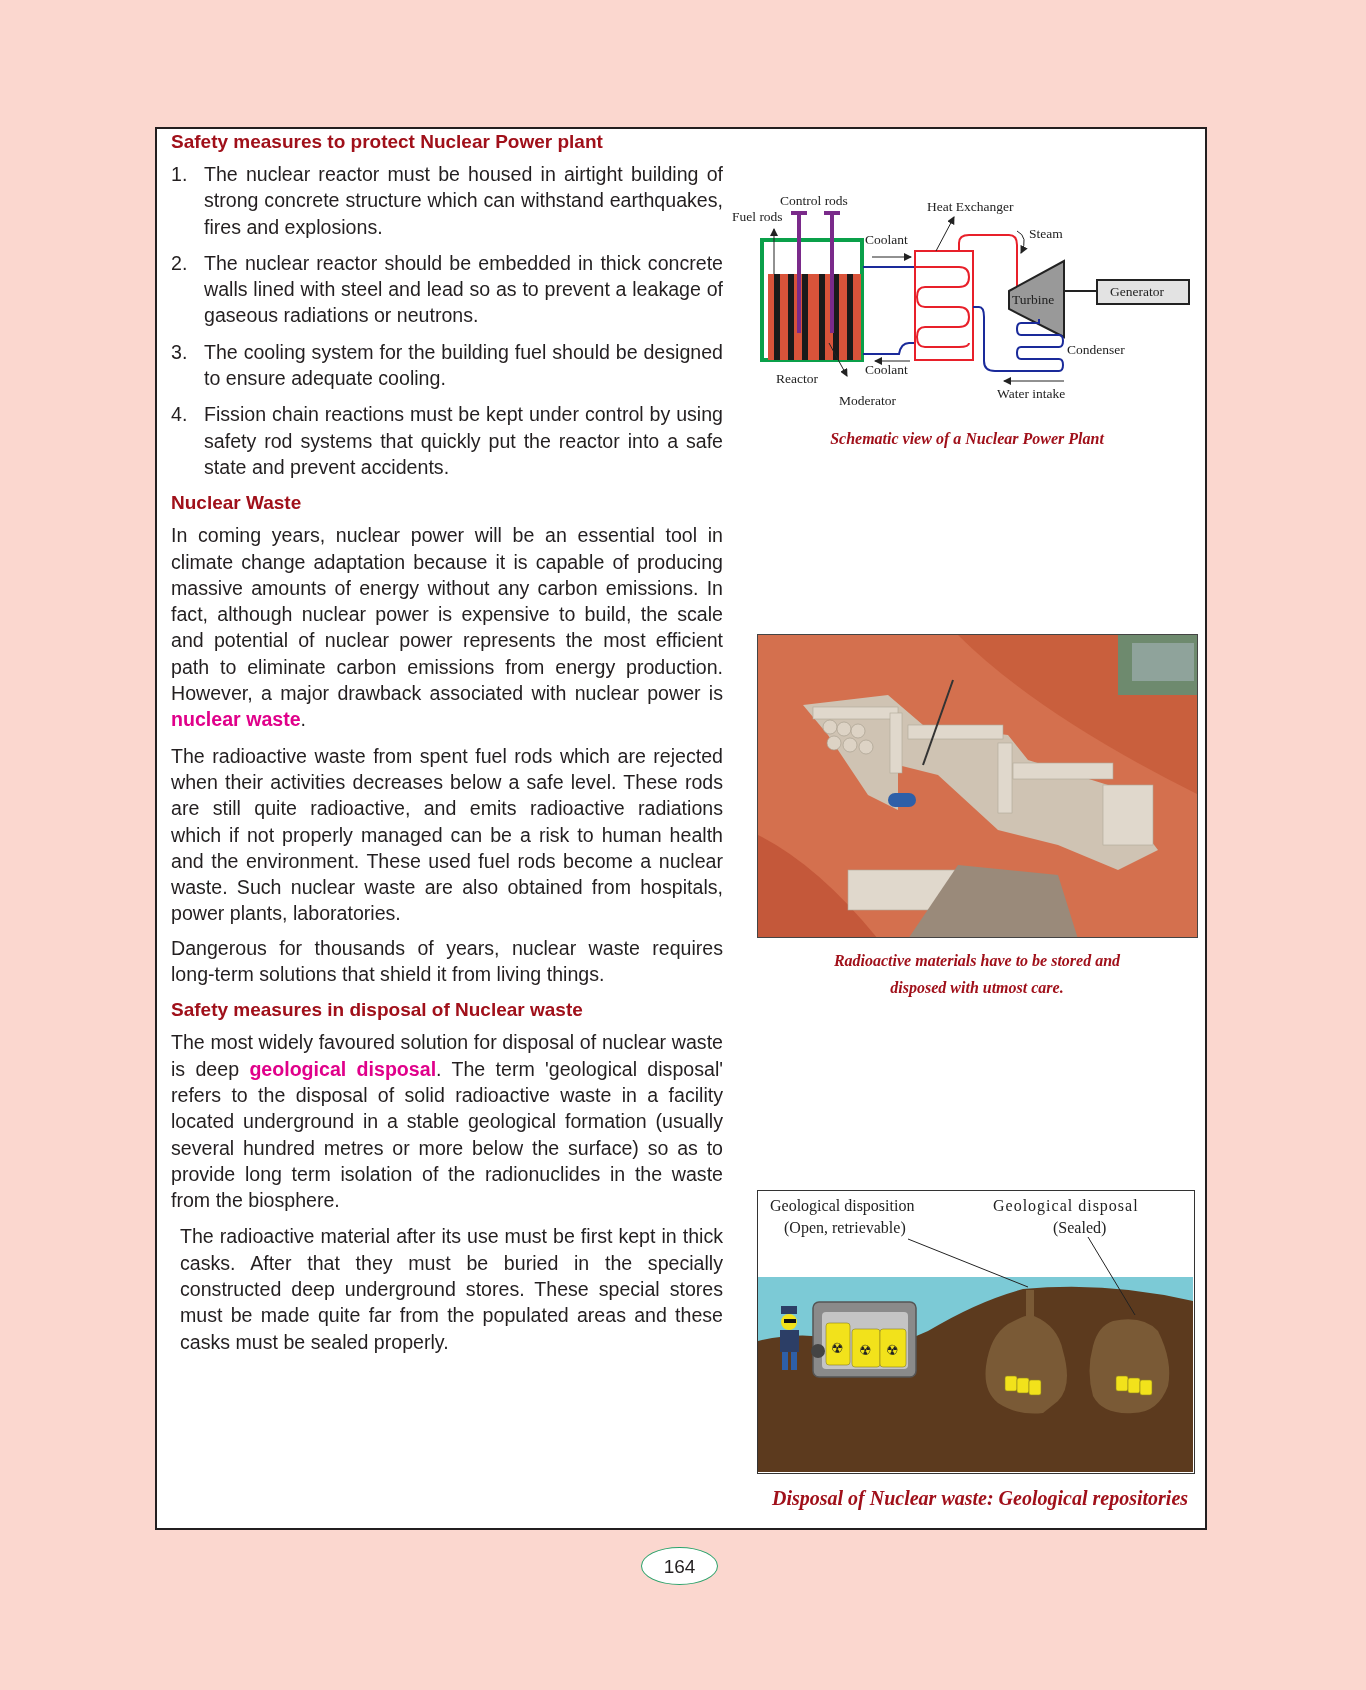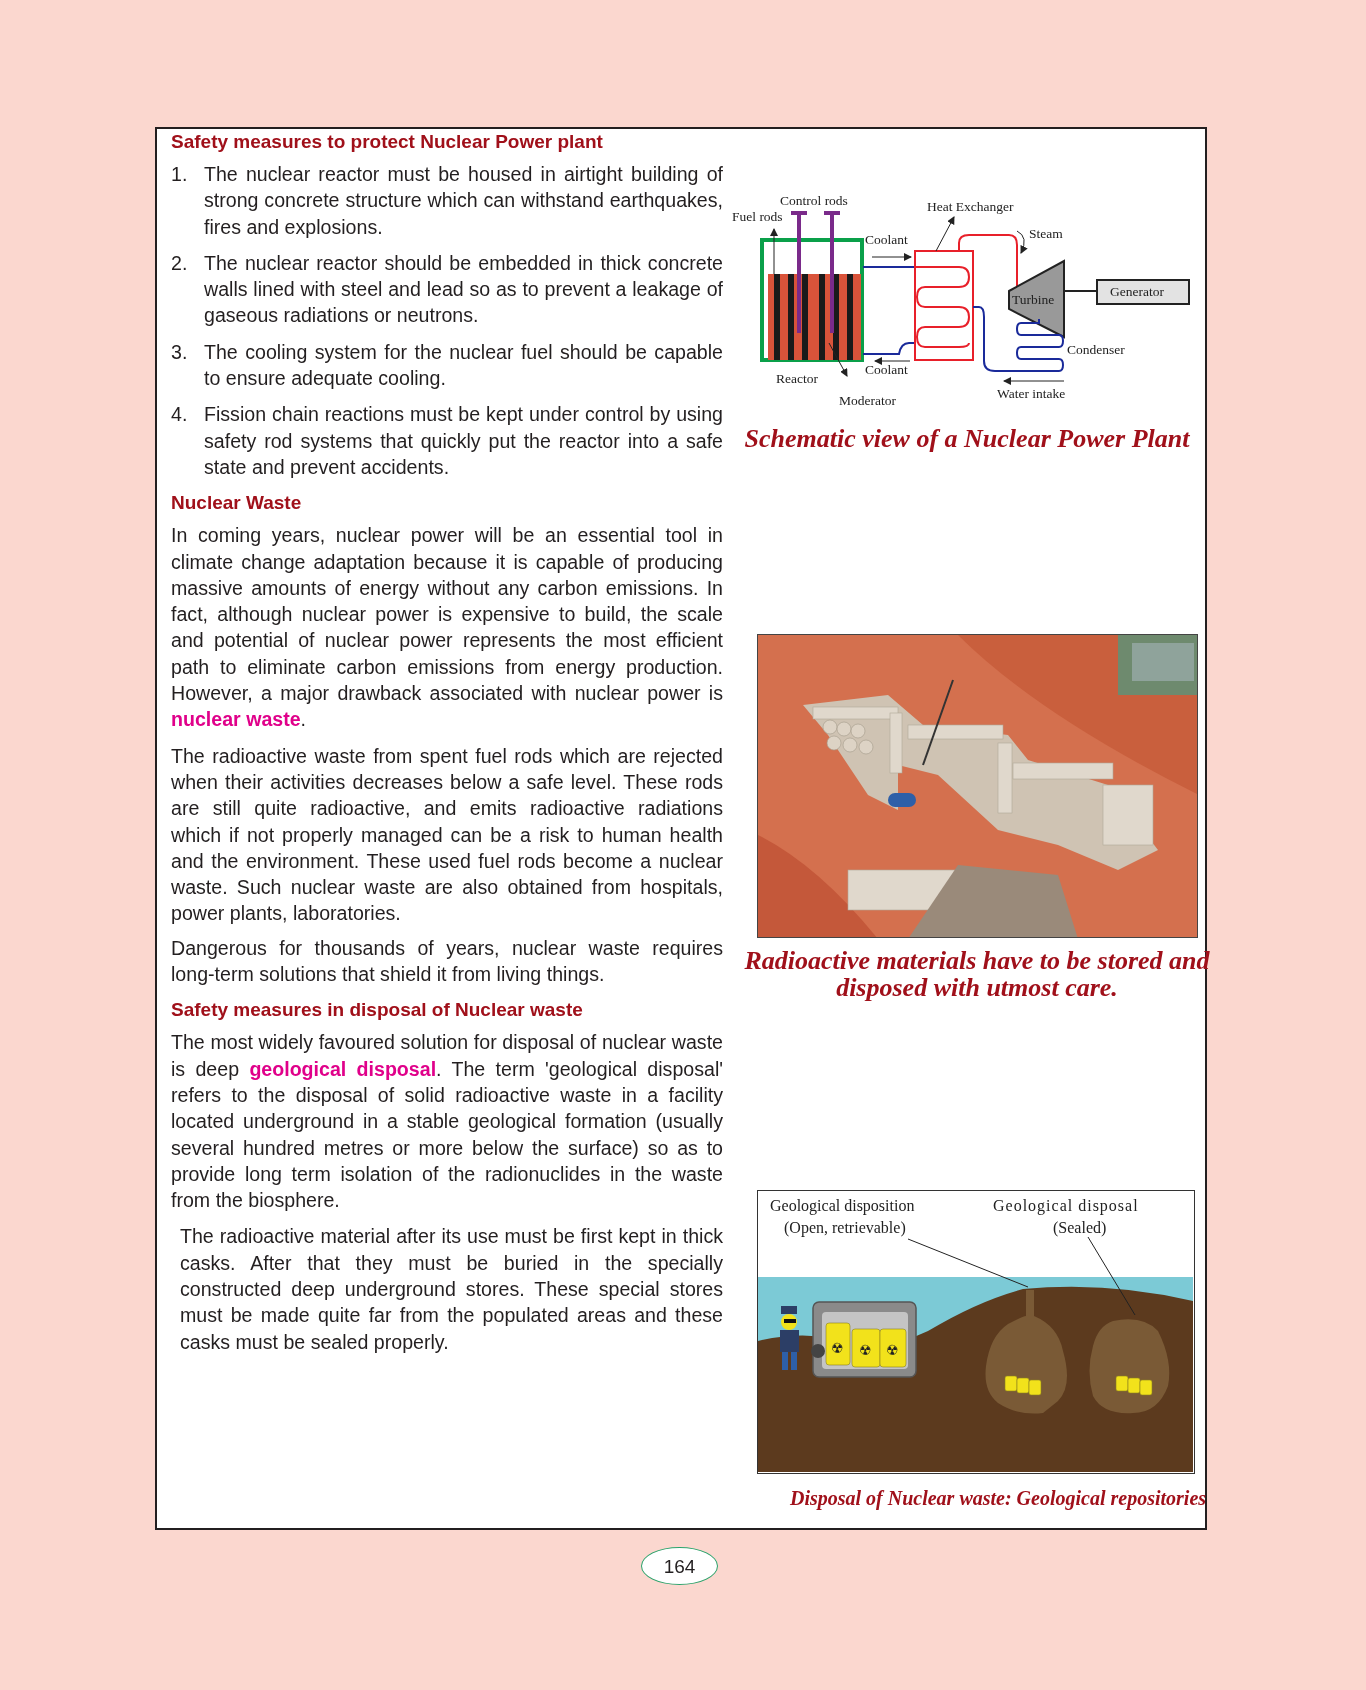--- a/index.html
+++ b/index.html
@@ -19,21 +19,21 @@
     margin:0 0 6px 0; font-size:19px; font-weight:bold; color:#a0101a; line-height:26px;
   }
   ol.rules { list-style:none; margin:0 0 10px 0; padding:0; }
   ol.rules li { position:relative; padding-left:33px; margin-bottom:10px; }
   ol.rules li .num { position:absolute; left:0; top:0; }
   p { margin:0 0 8px 0; }
   .hl { color:#e0008a; font-weight:bold; }
   .fig-cap {
     position:absolute; font-family:"Liberation Serif", "DejaVu Serif", serif;
     font-style:italic; font-weight:bold; color:#a0101a; text-align:center;
-    font-size:26px; line-height:27px;
+    font-size:16px; line-height:27px;
   }
   .photo {
     position:absolute; left:600px; top:505px; width:441px; height:304px;
     border:1px solid #444; box-sizing:border-box; overflow:hidden;
   }
   .geo {
     position:absolute; left:600px; top:1061px; width:438px; height:284px;
     border:1.5px solid #333; box-sizing:border-box; overflow:hidden; background:#fff;
   }
   .page-num {
@@ -46,21 +46,21 @@
 </head>
 <body>
 
 <div class="page-box">
 
   <div class="left-col">
     <h3 class="sec">Safety measures to protect Nuclear Power plant</h3>
     <ol class="rules">
       <li><span class="num">1.</span><span>The nuclear reactor must be housed in airtight building of strong concrete structure which can withstand earthquakes, fires and explosions.</span></li>
       <li><span class="num">2.</span><span>The nuclear reactor should be embedded in thick concrete walls lined with steel and lead so as to prevent a leakage of gaseous radiations or neutrons.</span></li>
-      <li><span class="num">3.</span><span>The cooling system for the nuclear fuel should be capable to ensure adequate cooling.</span></li>
+      <li><span class="num">3.</span><span>The cooling system for the building fuel should be designed to ensure adequate cooling.</span></li>
       <li><span class="num">4.</span><span>Fission chain reactions must be kept under control by using safety rod systems that quickly put the reactor into a safe state and prevent accidents.</span></li>
     </ol>
 
     <h3 class="sec">Nuclear Waste</h3>
     <p><span>In coming years, nuclear power will be an essential tool in climate change adaptation because it is capable of producing massive amounts of energy without any carbon emissions. In fact, although nuclear power is expensive to build, the scale and potential of nuclear power represents the most efficient path to eliminate carbon emissions from energy production. However, a major drawback associated with nuclear power is </span><span class="hl">nuclear waste</span><span>.</span></p>
     <p style="margin-top:10px;">The radioactive waste from spent fuel rods which are rejected when their activities decreases below a safe level. These rods are still quite radioactive, and emits radioactive radiations which if not properly managed can be a risk to human health and the environment. These used fuel rods become a nuclear waste. Such nuclear waste are also obtained from hospitals, power plants, laboratories.</p>
     <p>Dangerous for thousands of years, nuclear waste requires long-term solutions that shield it from living things.</p>
 
     <h3 class="sec" style="margin-top:10px;">Safety measures in disposal of Nuclear waste</h3>
     <p><span>The most widely favoured solution for disposal of nuclear waste is deep </span><span class="hl">geological disposal</span><span>. The term 'geological disposal' refers to the disposal of solid radioactive waste in a facility located underground in a stable geological formation (usually several hundred metres or more below the surface) so as to provide long term isolation of the radionuclides in the waste from the biosphere.</span></p>
@@ -199,16 +199,16 @@
           <rect x="33" y="161" width="6" height="18" fill="#2e5fa8"></rect>
       </g>
       <text x="12" y="20" font-size="16" fill="#222">Geological disposition</text>
       <text x="26" y="42" font-size="16" fill="#222">(Open, retrievable)</text>
       <text x="235" y="20" font-size="16" fill="#222" letter-spacing="1">Geological  disposal</text>
       <text x="295" y="42" font-size="16" fill="#222">(Sealed)</text>
       <line x1="150" y1="48" x2="270" y2="96" stroke="#222" stroke-width="1"></line>
       <line x1="330" y1="46" x2="377" y2="124" stroke="#222" stroke-width="1"></line>
     </svg>
   </div>
-  <div class="fig-cap" style="left:602px; top:1356px; width:478px; font-size:20px;">Disposal of Nuclear waste: Geological repositories</div>
+  <div class="fig-cap" style="left:584px; top:1356px; width:478px; font-size:20px;">Disposal of Nuclear waste: Geological repositories</div>
 </div>
 
 <div class="page-num">164</div>
 
 </body></html>

